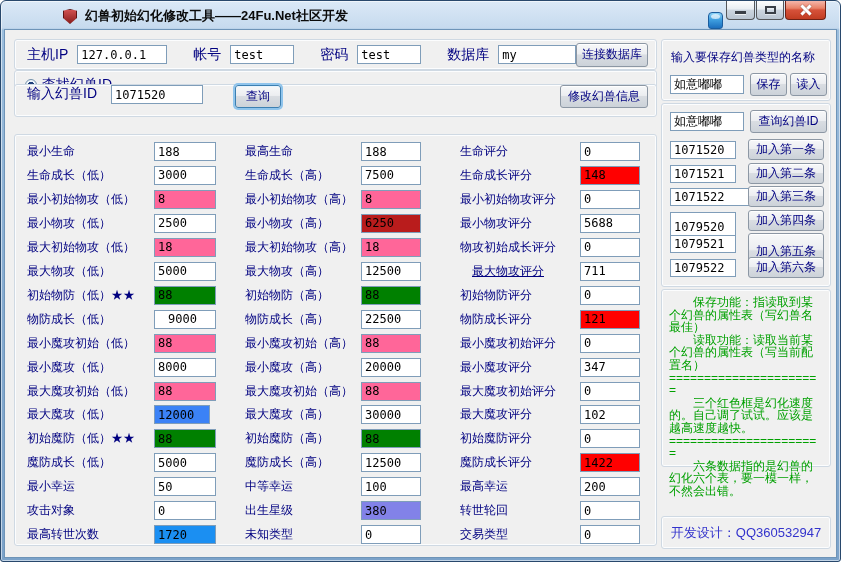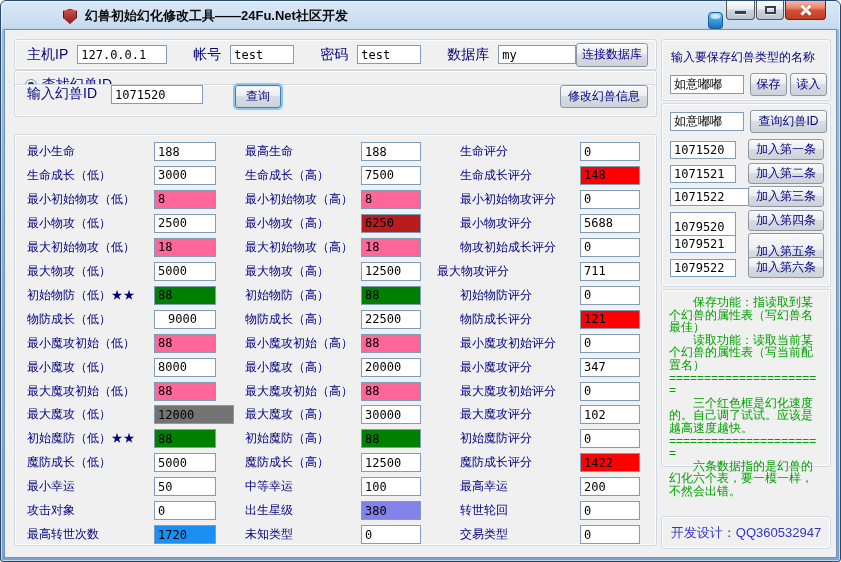--- a/index.html
+++ b/index.html
@@ -155,21 +155,21 @@
         <input class="tb stat-input" value="88" style="left: 139px; top: 150.7px; width: 62px; background: rgb(0, 128, 0);">
         <div class="stat-label" style="left: 12px; top: 174.65px;">物防成长（低）</div>
         <input class="tb stat-input" value="9000" style="left: 139px; top: 174.65px; width: 62px; background: rgb(255, 255, 255); padding-left: 13px;">
         <div class="stat-label" style="left: 12px; top: 198.6px;">最小魔攻初始（低）</div>
         <input class="tb stat-input" value="88" style="left: 139px; top: 198.6px; width: 62px; background: rgb(255, 102, 153);">
         <div class="stat-label" style="left: 12px; top: 222.55px;">最小魔攻（低）</div>
         <input class="tb stat-input" value="8000" style="left: 139px; top: 222.55px; width: 62px; background: rgb(255, 255, 255);">
         <div class="stat-label" style="left: 12px; top: 246.5px;">最大魔攻初始（低）</div>
         <input class="tb stat-input" value="88" style="left: 139px; top: 246.5px; width: 62px; background: rgb(255, 102, 153);">
         <div class="stat-label" style="left: 12px; top: 270.45px;">最大魔攻（低）</div>
-        <input class="tb stat-input" value="12000" style="left: 139px; top: 270.45px; width: 80px; background: #737373;">
+        <input class="tb stat-input" value="12000" style="left: 139px; top: 270.45px; width: 56px; background: #3b82f6;">
         <div class="stat-label" style="left: 12px; top: 294.4px;">初始魔防（低）★★</div>
         <input class="tb stat-input" value="88" style="left: 139px; top: 294.4px; width: 62px; background: rgb(0, 128, 0);">
         <div class="stat-label" style="left: 12px; top: 318.35px;">魔防成长（低）</div>
         <input class="tb stat-input" value="5000" style="left: 139px; top: 318.35px; width: 62px; background: rgb(255, 255, 255);">
         <div class="stat-label" style="left: 12px; top: 342.3px;">最小幸运</div>
         <input class="tb stat-input" value="50" style="left: 139px; top: 342.3px; width: 62px; background: rgb(255, 255, 255);">
         <div class="stat-label" style="left: 12px; top: 366.25px;">攻击对象</div>
         <input class="tb stat-input" value="0" style="left: 139px; top: 366.25px; width: 62px; background: rgb(255, 255, 255);">
         <div class="stat-label" style="left: 12px; top: 390.2px;">最高转世次数</div>
         <input class="tb stat-input" value="1720" style="left: 139px; top: 390.2px; width: 62px; background: rgb(27, 143, 242);">
@@ -210,21 +210,21 @@
         <div class="stat-label" style="left: 445px; top: 7px;">生命评分</div>
         <input class="tb stat-input" value="0" style="left: 565px; top: 7px; width: 60px; background: rgb(255, 255, 255);">
         <div class="stat-label" style="left: 445px; top: 30.95px;">生命成长评分</div>
         <input class="tb stat-input" value="148" style="left: 565px; top: 30.95px; width: 60px; background: rgb(255, 0, 0);">
         <div class="stat-label" style="left: 445px; top: 54.9px;">最小初始物攻评分</div>
         <input class="tb stat-input" value="0" style="left: 565px; top: 54.9px; width: 60px; background: rgb(255, 255, 255);">
         <div class="stat-label" style="left: 445px; top: 78.85px;">最小物攻评分</div>
         <input class="tb stat-input" value="5688" style="left: 565px; top: 78.85px; width: 60px; background: rgb(255, 255, 255);">
         <div class="stat-label" style="left: 445px; top: 102.8px;">物攻初始成长评分</div>
         <input class="tb stat-input" value="0" style="left: 565px; top: 102.8px; width: 60px; background: rgb(255, 255, 255);">
-        <div class="stat-label" style="left: 422px; top: 126.75px;">最大物攻评分</div>
+        <div class="stat-label" style="left: 457px; top: 126.75px; text-decoration: underline;">最大物攻评分</div>
         <input class="tb stat-input" value="711" style="left: 565px; top: 126.75px; width: 60px; background: rgb(255, 255, 255);">
         <div class="stat-label" style="left: 445px; top: 150.7px;">初始物防评分</div>
         <input class="tb stat-input" value="0" style="left: 565px; top: 150.7px; width: 60px; background: rgb(255, 255, 255);">
         <div class="stat-label" style="left: 445px; top: 174.65px;">物防成长评分</div>
         <input class="tb stat-input" value="121" style="left: 565px; top: 174.65px; width: 60px; background: rgb(255, 0, 0);">
         <div class="stat-label" style="left: 445px; top: 198.6px;">最小魔攻初始评分</div>
         <input class="tb stat-input" value="0" style="left: 565px; top: 198.6px; width: 60px; background: rgb(255, 255, 255);">
         <div class="stat-label" style="left: 445px; top: 222.55px;">最小魔攻评分</div>
         <input class="tb stat-input" value="347" style="left: 565px; top: 222.55px; width: 60px; background: rgb(255, 255, 255);">
         <div class="stat-label" style="left: 445px; top: 246.5px;">最大魔攻初始评分</div>

